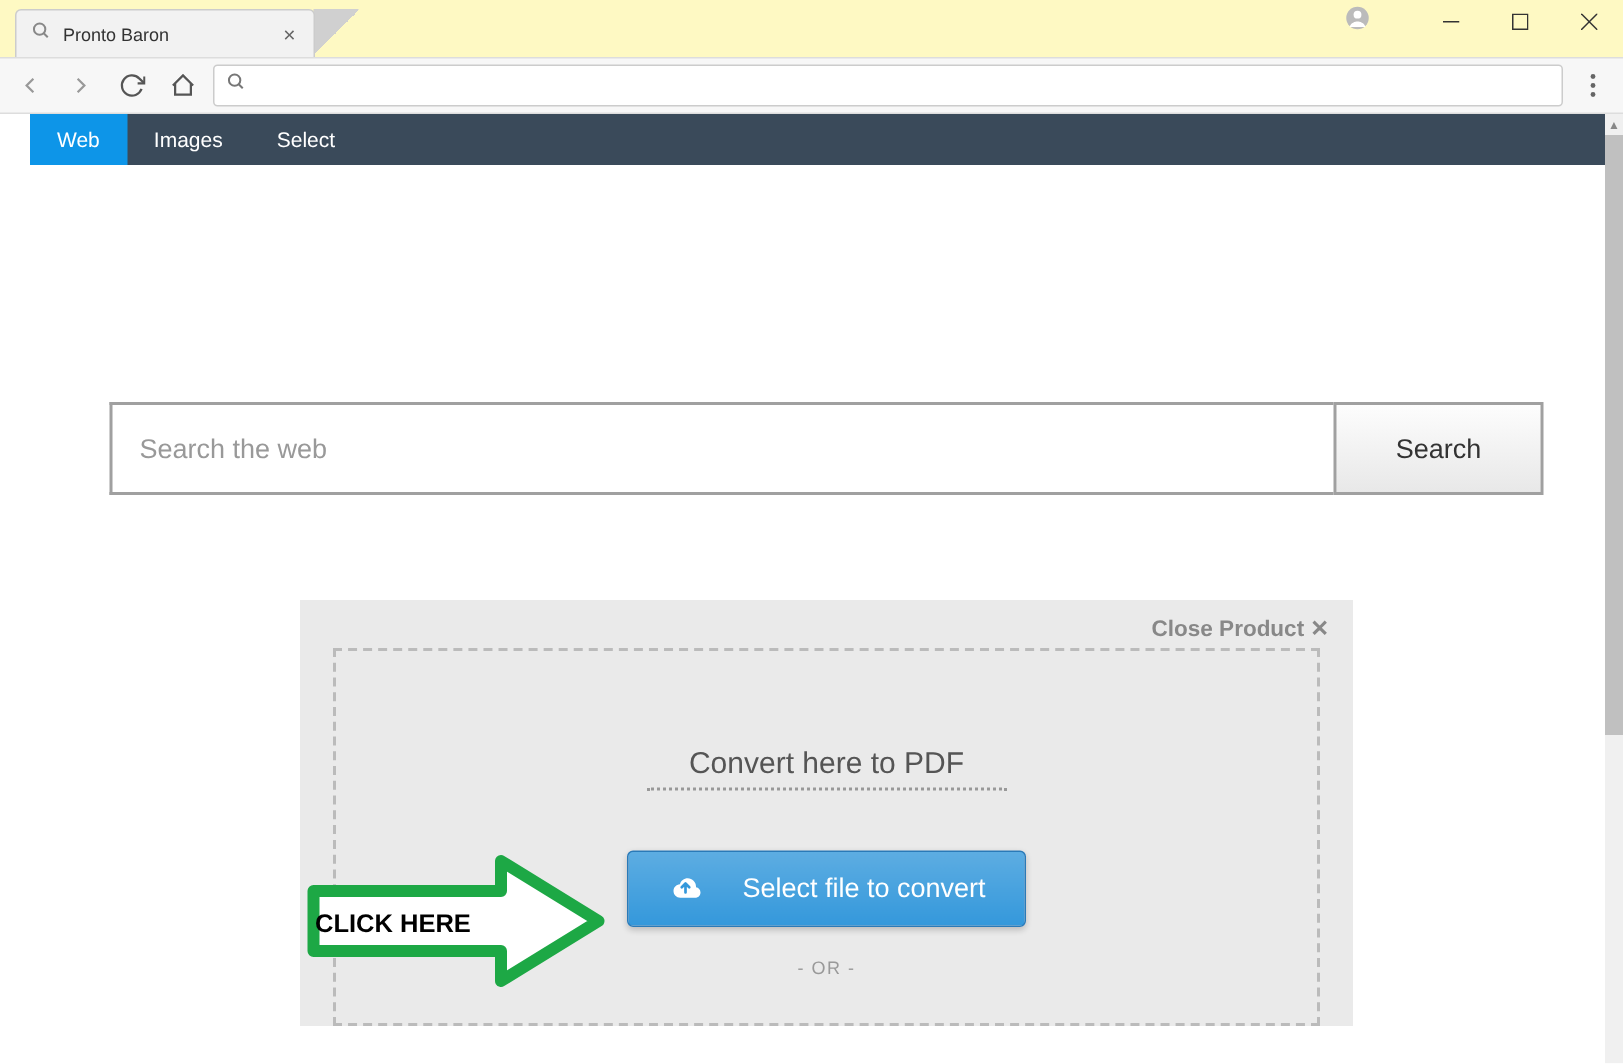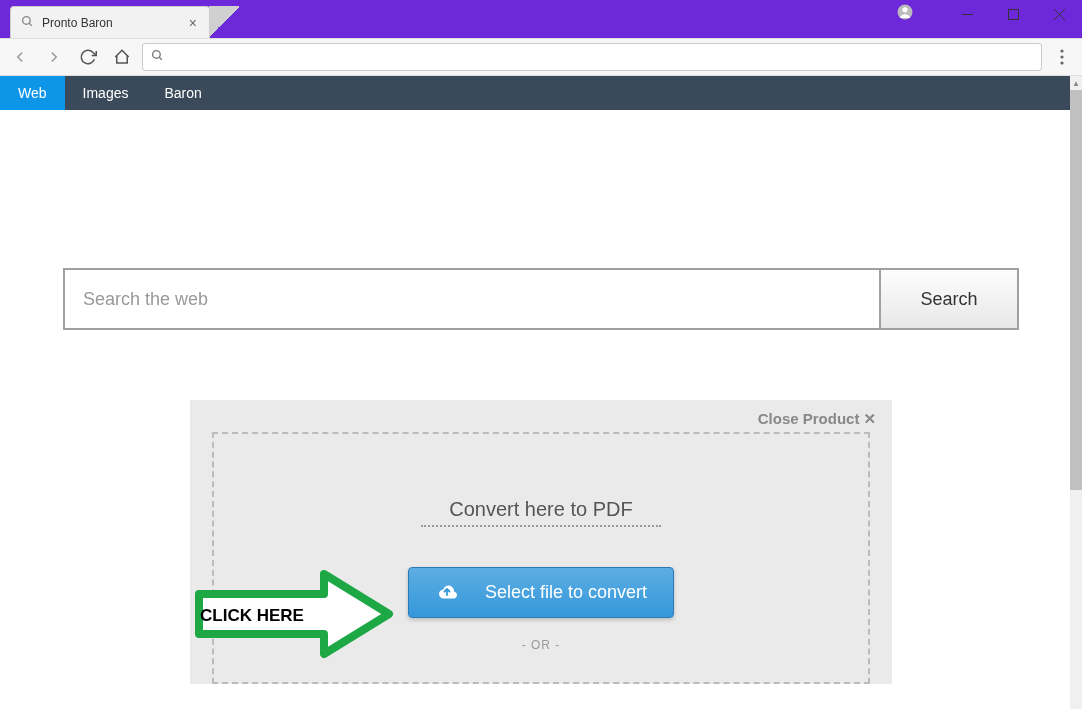--- a/index.html
+++ b/index.html
@@ -4,38 +4,38 @@
   <style>
     * { margin: 0; padding: 0; box-sizing: border-box; }
     body { font-family: Arial, sans-serif; background: #fff; width: 1082px; height: 709px; overflow: hidden; position: relative; }
     
     
     .window-controls { position: absolute; top: 0; right: 0; display: flex; align-items: center; height: 28px; }
     .user-icon { margin-right: 30px; color: #999; }
     .win-btn { width: 46px; height: 28px; display: flex; align-items: center; justify-content: center; color: #666; cursor: pointer; }
     
     
-    .tab-bar { display: flex; align-items: flex-end; height: 38px; background: #6d28d9; padding-left: 10px; padding-top: 6px; }
+    .tab-bar { display: flex; align-items: flex-end; height: 38px; background: #fef9c3; padding-left: 10px; padding-top: 6px; }
     .tab { display: flex; align-items: center; background: #f2f2f2; border: 1px solid #ccc; border-bottom: none; border-top-left-radius: 4px; border-top-right-radius: 4px; height: 32px; padding: 0 10px; min-width: 200px; position: relative; }
     .tab-icon { margin-right: 8px; color: #888; }
     .tab-title { font-size: 12px; color: #333; flex: 1; }
     .tab-close { color: #666; font-size: 14px; cursor: pointer; padding: 2px; }
     .tab-trail { width: 30px; height: 32px; background: linear-gradient(135deg, #d0d0d0 0%, #d0d0d0 50%, transparent 50%); margin-left: -1px; }
     
     
     .address-bar { display: flex; align-items: center; height: 38px; background: #f7f7f7; border-top: 1px solid #ddd; border-bottom: 1px solid #ddd; padding: 0 6px; gap: 6px; }
     .nav-btn { width: 28px; height: 28px; display: flex; align-items: center; justify-content: center; color: #999; border-radius: 50%; cursor: pointer; }
     .nav-btn.active { color: #555; }
     .url-input { flex: 1; height: 28px; border: 1px solid #ccc; border-radius: 3px; padding: 0 8px; display: flex; align-items: center; background: #fff; }
     .url-input .search-icon { color: #888; margin-right: 6px; }
     .url-input input { border: none; outline: none; flex: 1; font-size: 13px; }
     .menu-btn { width: 28px; height: 28px; display: flex; align-items: center; justify-content: center; color: #666; cursor: pointer; }
     
     
-    .content { position: relative; height: calc(709px - 76px); overflow: hidden; }
+    .content { position: relative; height: calc(709px - 76px); overflow: hidden; padding-left: 20px; }
     .scrollbar-track { position: absolute; right: 0; top: 0; width: 12px; height: 100%; background: #f0f0f0; }
     .scrollbar-up { width: 12px; height: 14px; display: flex; align-items: center; justify-content: center; color: #888; font-size: 8px; }
     .scrollbar-thumb { width: 12px; background: #c0c0c0; }
     
     
     .nav-tabs { display: flex; background: #3a4a5a; height: 34px; margin-right: 12px; }
     .nav-tab { padding: 0 18px; display: flex; align-items: center; color: #fff; font-size: 14px; cursor: pointer; }
     .nav-tab.active { background: #0d95e8; }
     
     
@@ -144,21 +144,21 @@
         <circle cx="2" cy="14" r="1.6" fill="#666"></circle>
       </svg>
   </div>
 </div>
 
 <div class="content">
 
   <div class="nav-tabs">
     <div class="nav-tab active">Web</div>
     <div class="nav-tab">Images</div>
-    <div class="nav-tab">Baron</div>
+    <div class="nav-tab">Select</div>
   </div>
 
   <div class="search-section">
     <div class="search-container">
       <input class="search-input" type="text" placeholder="Search the web" style="">
       <button class="search-button">Search</button>
     </div>
   </div>
 
   <div class="product-section">

